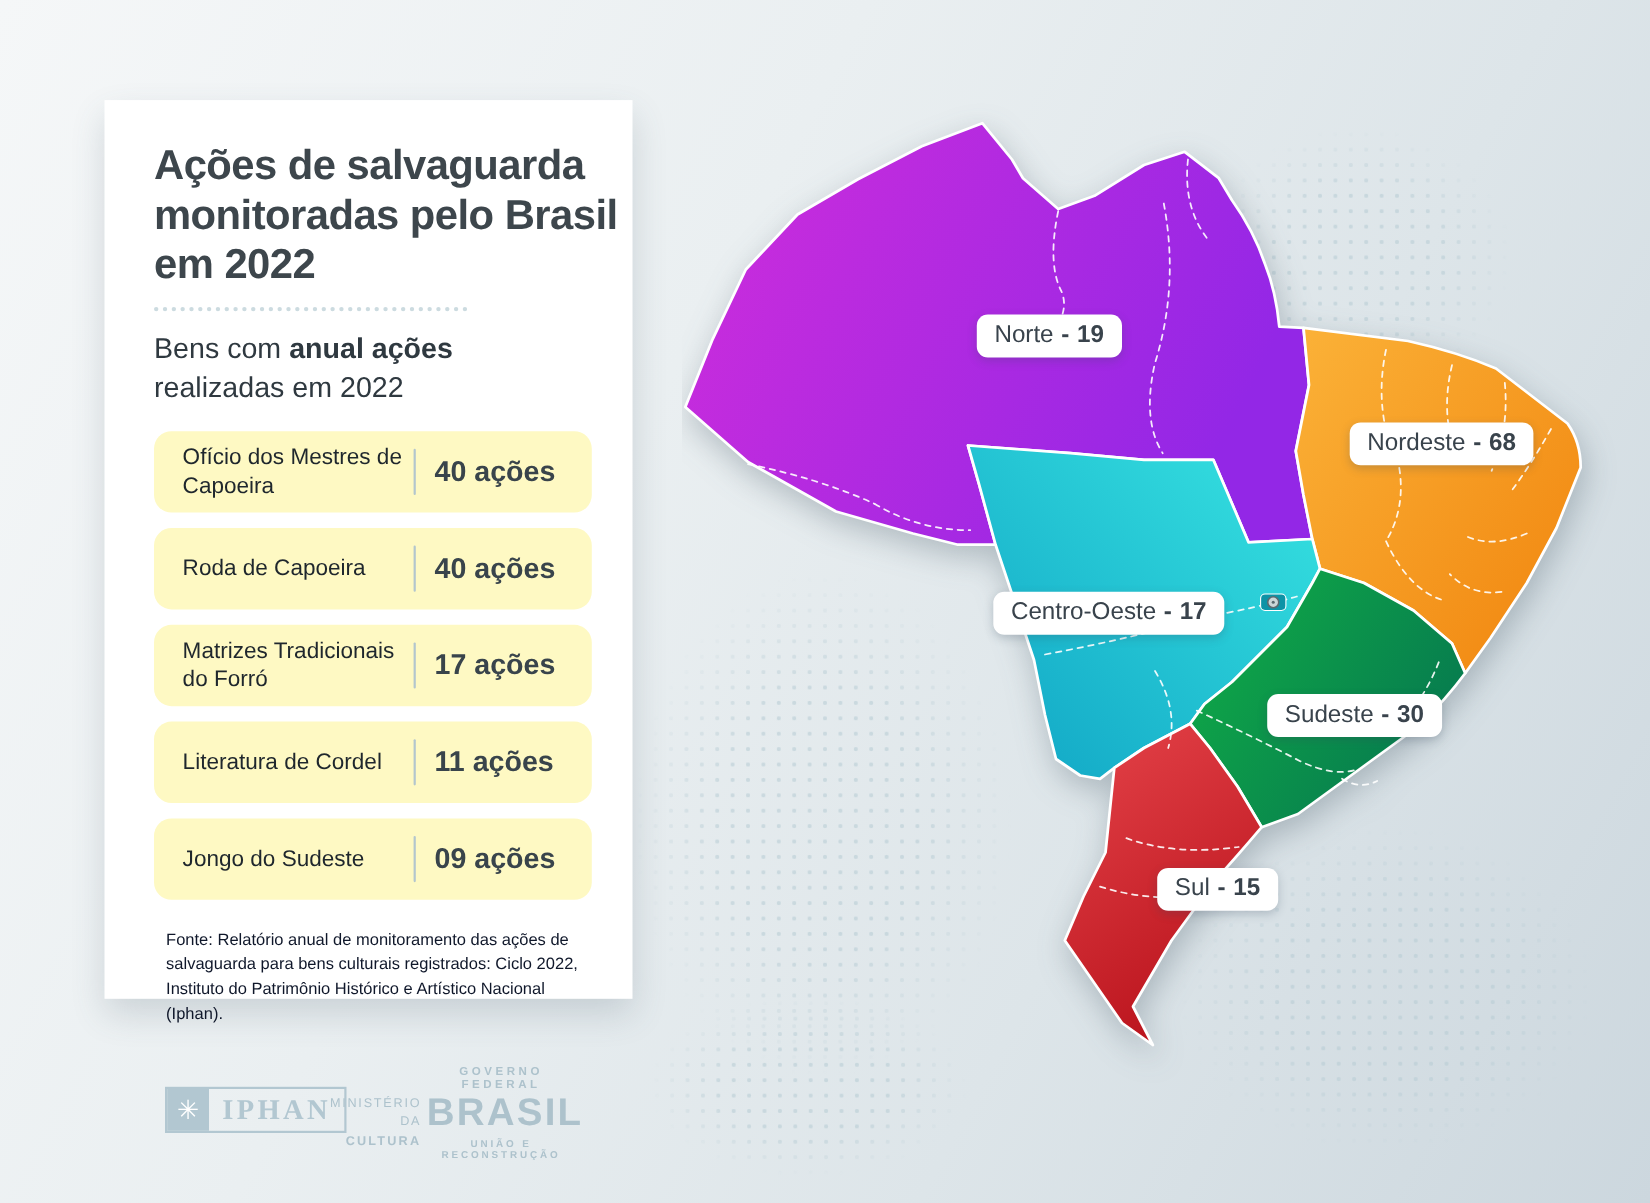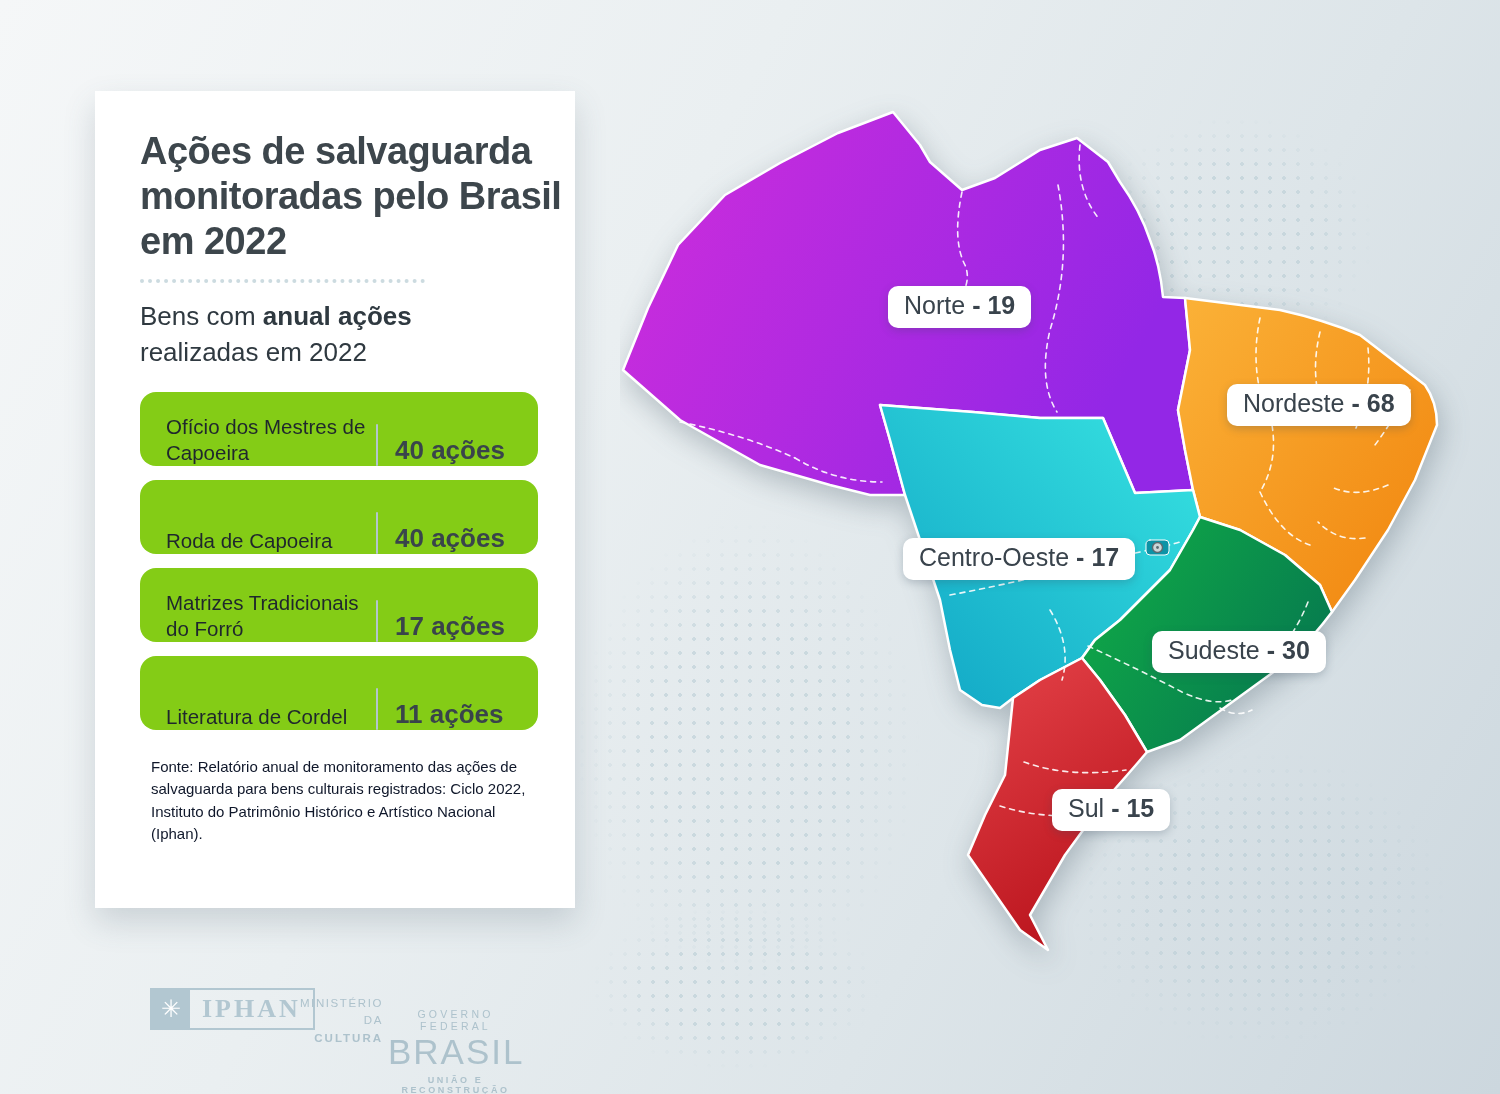--- a/index.html
+++ b/index.html
@@ -20,46 +20,46 @@
 
   
   .card{position:absolute;z-index:3;left:95px;top:91px;width:480px;height:817px;background:#ffffff;
         box-shadow:0 14px 30px rgba(70,90,105,.20);}
   .card h1{margin:38px 0 0 45px;width:425px;font-size:38px;line-height:1.18;font-weight:800;
            letter-spacing:-.5px;color:#3d464c;}
   .dotted-sep{margin:16px 0 0 45px;width:285px;border-top:4px dotted #ccdbe0;}
   .subtitle{margin:16px 0 0 45px;font-size:26px;line-height:1.35;color:#2f3940;font-weight:400;}
   .subtitle strong{font-weight:800;}
   .rows{margin:22px 0 0 45px;width:398px;display:flex;flex-direction:column;gap:14px;}
-  .row{height:74px;background:#84cc16;border-radius:16px;display:flex;align-items:flex-end;}
+  .row{height:74px;background:#fef9c3;border-radius:16px;display:flex;align-items:center;}
   .row-label{flex:0 0 210px;padding-left:26px;font-size:20.5px;line-height:1.25;color:#1f272d;}
   .row-div{width:2px;height:42px;background:#b3c6cd;border-radius:1px;}
   .row-value{padding-left:17px;font-size:26px;font-weight:800;color:#39444b;}
   .source{margin:26px 0 0 56px;width:382px;font-size:15px;line-height:1.5;color:#0f172a;}
 
   
   .footer{position:absolute;z-index:3;left:150px;top:965px;width:400px;height:90px;color:#adc2cc;}
   .iphan{position:absolute;left:0;top:23px;display:flex;align-items:stretch;border:2px solid #b2c7d1;height:38px;}
   .iphan-box{width:38px;background:#b2c7d1;color:#ffffff;display:flex;align-items:center;justify-content:center;font-size:24px;}
   .iphan-text{display:flex;align-items:center;padding:0 12px;font-family:"Liberation Serif",serif;
               font-size:26px;letter-spacing:3px;color:#b2c7d1;font-weight:bold;}
   .ministry{position:absolute;left:133px;top:30px;width:100px;text-align:right;font-size:11.5px;
             letter-spacing:1.6px;line-height:1.5;color:#adc2cc;}
   .ministry .bold{font-weight:800;letter-spacing:2px;}
   .gov{position:absolute;left:238px;top:3px;width:135px;text-align:center;color:#adc2cc;}
-  .gov-top{font-size:10.5px;font-weight:400;letter-spacing:3.2px;margin-top:40px;}
-  .gov-name{font-size:35px;font-weight:400;letter-spacing:2px;line-height:1.05;margin-top:2px;}
+  .gov-top{font-size:10.5px;font-weight:700;letter-spacing:3.2px;}
+  .gov-name{font-size:35px;font-weight:700;letter-spacing:2px;line-height:1.05;margin-top:2px;}
   .gov-bottom{font-size:9px;font-weight:600;letter-spacing:2.6px;margin-top:4px;}
 
   
   .map-wrap{position:absolute;z-index:2;left:620px;top:90px;width:860px;height:900px;}
   .map-wrap svg{position:absolute;left:0;top:0;}
   .map-shadow{filter:drop-shadow(3px 10px 14px rgba(55,75,90,.30));}
   .pill{position:absolute;display:inline-flex;align-items:baseline;gap:7px;background:#ffffff;
-        border-radius:10px;padding:5px 16px 8px;font-size:25px;color:#39434c;white-space:nowrap;
+        border-radius:10px;padding:5px 16px 8px;font-size:22px;color:#39434c;white-space:nowrap;
         box-shadow:0 3px 9px rgba(50,70,90,.25);}
   .pill .pill-sep,.pill .pill-value{font-weight:800;}
 </style>
 </head>
 <body>
 
 <div class="page">
 
   <div class="dots dots-a"></div>
   <div class="dots dots-b"></div>
@@ -84,20 +84,25 @@
       </div>
       <div class="row">
         <span class="row-label">Matrizes Tradicionais do Forró</span>
         <span class="row-div"></span>
         <span class="row-value">17 ações</span>
       </div>
       <div class="row">
         <span class="row-label">Literatura de Cordel</span>
         <span class="row-div"></span>
         <span class="row-value">11 ações</span>
+      </div>
+      <div class="row">
+        <span class="row-label">Jongo do Sudeste</span>
+        <span class="row-div"></span>
+        <span class="row-value">09 ações</span>
       </div>
     </div>
 
     <p class="source">Fonte: Relatório anual de monitoramento das ações de salvaguarda para bens culturais registrados: Ciclo 2022, Instituto do Patrimônio Histórico e Artístico Nacional (Iphan).</p>
   </div>
 
   <div class="footer">
     <div class="iphan">
       <span class="iphan-box">✳</span>
       <span class="iphan-text">IPHAN</span>

